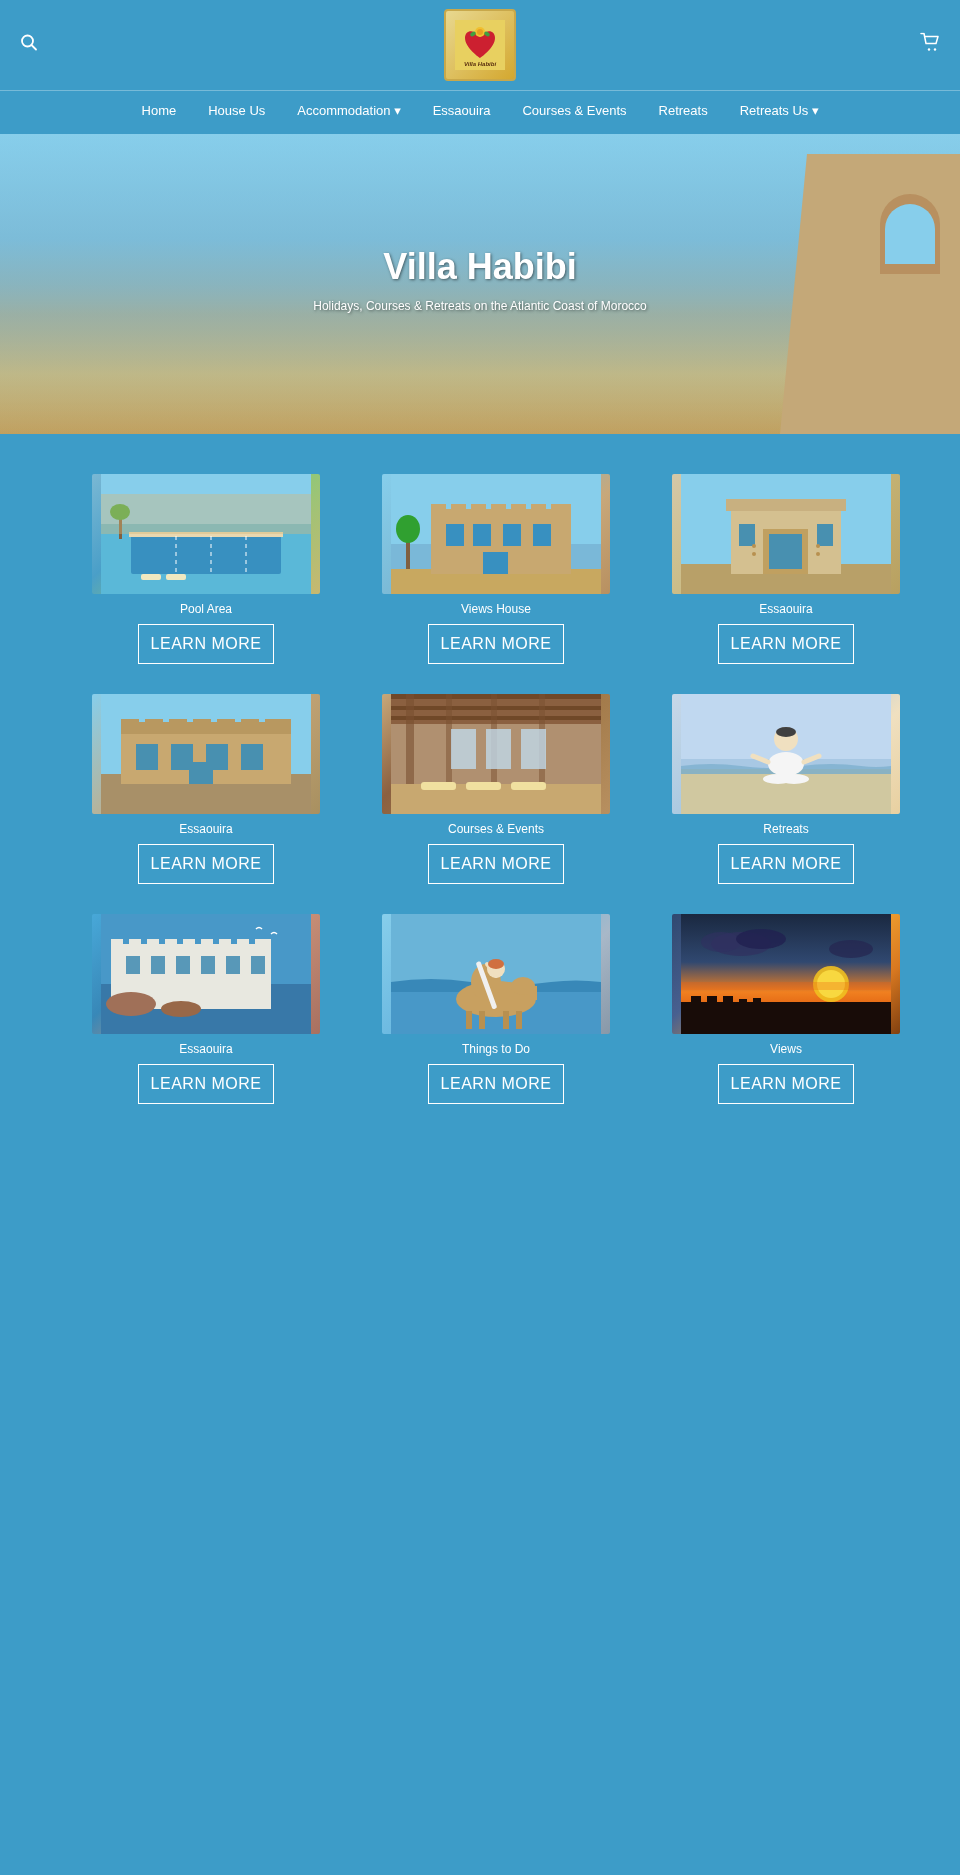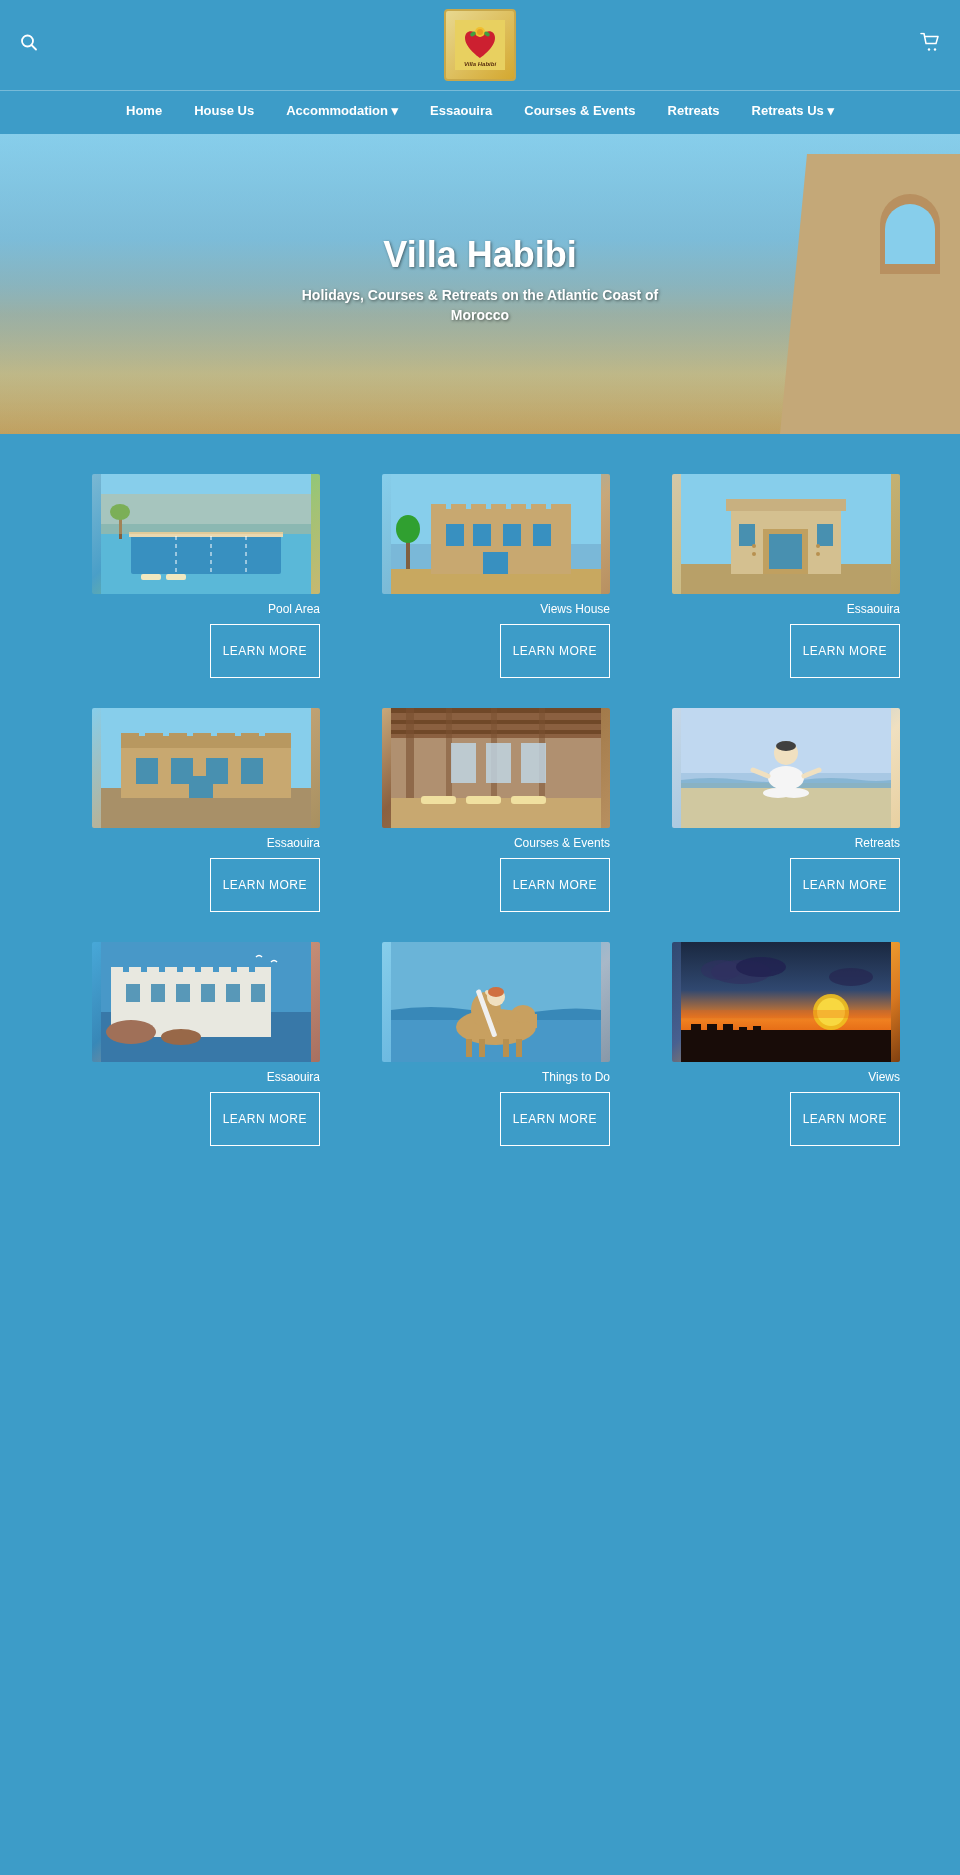--- a/index.html
+++ b/index.html
@@ -58,21 +58,20 @@
     
     .nav {
       background: #3d9cc8;
       display: flex;
       justify-content: center;
       align-items: center;
       padding: 8px 0 12px;
       border-top: 1px solid rgba(255,255,255,0.3);
       gap: 20px;
       flex-wrap: wrap;
-      font-weight: bold;
     }
     .nav a {
       color: #fff;
       text-decoration: none;
       font-size: 13px;
       padding: 4px 6px;
       cursor: pointer;
     }
 
     
@@ -99,64 +98,64 @@
       text-align: center;
       color: #fff;
       text-shadow: 1px 1px 3px rgba(0,0,0,0.5);
     }
     .hero-title {
       font-size: 36px;
       font-weight: bold;
       margin-bottom: 10px;
     }
     .hero-subtitle {
-      font-size: 14px;
-      font-weight: 700;
+      font-size: 12px;
+      font-weight: 400;
       line-height: 1.4;
       max-width: 400px;
       margin: 8px auto;
     }
 
     
     .main-content {
       background: #3d9cc8;
       padding: 40px 20px 60px;
     }
     .grid-section {
       max-width: 840px;
       margin: 0 auto;
       display: grid;
       grid-template-columns: repeat(3, 1fr);
       gap: 30px;
     }
     .card {
       display: flex;
       flex-direction: column;
-      align-items: flex-end;
+      align-items: center;
       margin-left: 32px;
     }
     .card-image {
       width: 100%;
       height: 120px;
       border-radius: 2px;
       overflow: hidden;
       margin-bottom: 8px;
     }
     .card-label {
       color: #fff;
       font-size: 12px;
       text-align: center;
       margin-bottom: 8px;
     }
     .learn-more-btn {
       border: 1px solid #fff;
       background: transparent;
       color: #fff;
-      font-size: 12px;
-      padding: 19px 12px;
+      font-size: 16px;
+      padding: 10px 12px;
       cursor: pointer;
       letter-spacing: 0.5px;
       text-transform: uppercase;
     }
 
     
     .img-pool {
       background: linear-gradient(135deg, #7ab8d4 0%, #4a9fc8 30%, #8dc878 60%, #c8b870 100%);
       width: 100%;
       height: 100%;

